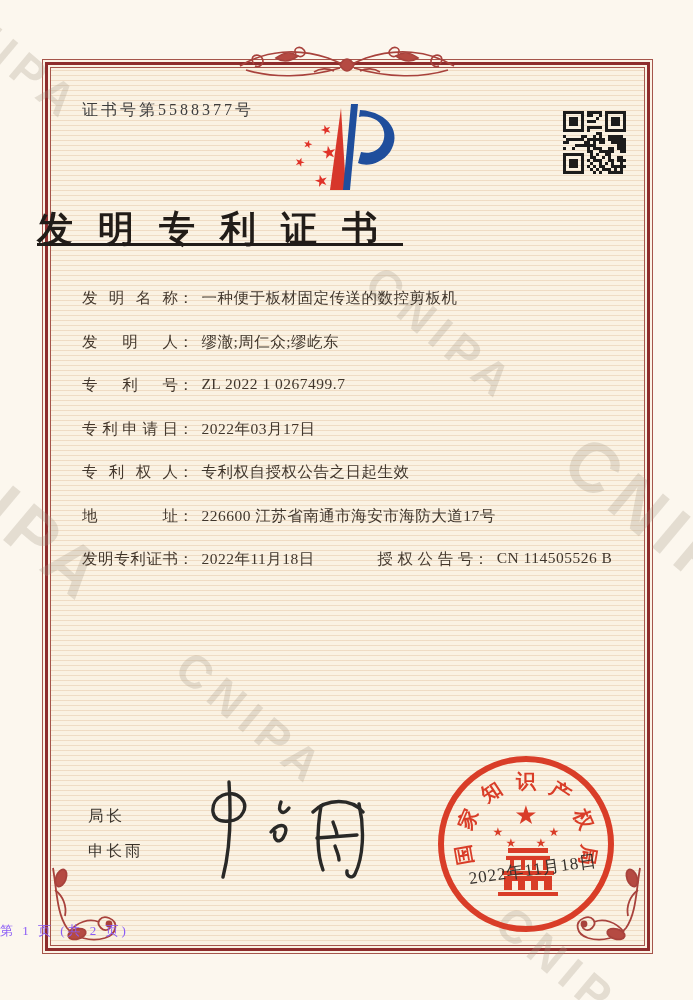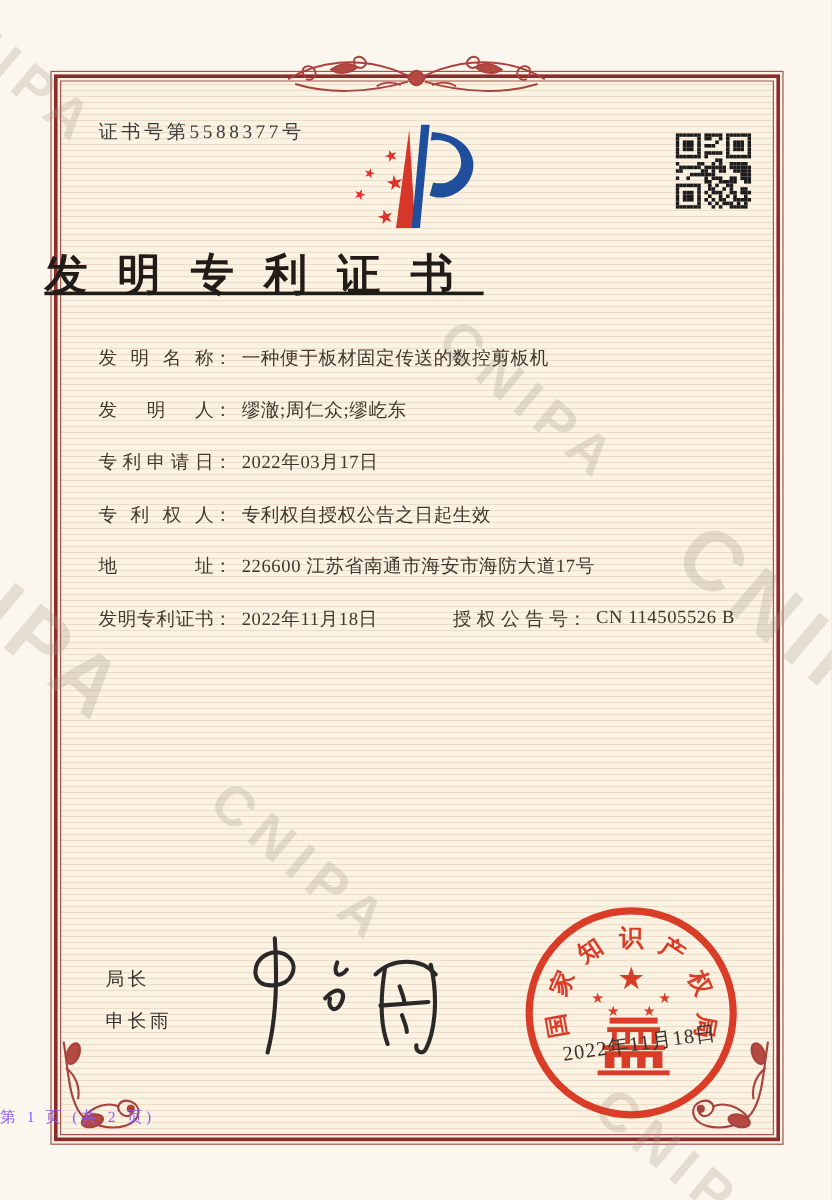--- a/index.html
+++ b/index.html
@@ -391,20 +391,24 @@
     <div class="fields">
       <div class="row">
         <span class="flabel">发明名称</span><span class="colon">：</span>
         <span class="fvalue">一种便于板材固定传送的数控剪板机</span>
       </div>
       <div class="row">
         <span class="flabel">发明人</span><span class="colon">：</span>
         <span class="fvalue">缪澈;周仁众;缪屹东</span>
       </div>
       <div class="row">
+        <span class="flabel">专利号</span><span class="colon">：</span>
+        <span class="fvalue">ZL 2022 1 0267499.7</span>
+      </div>
+      <div class="row">
         <span class="flabel">专利申请日</span><span class="colon">：</span>
         <span class="fvalue">2022年03月17日</span>
       </div>
       <div class="row">
         <span class="flabel">专利权人</span><span class="colon">：</span>
         <span class="fvalue">专利权自授权公告之日起生效</span>
       </div>
       <div class="row">
         <span class="flabel">地址</span><span class="colon">：</span>
         <span class="fvalue">226600 江苏省南通市海安市海防大道17号</span>

